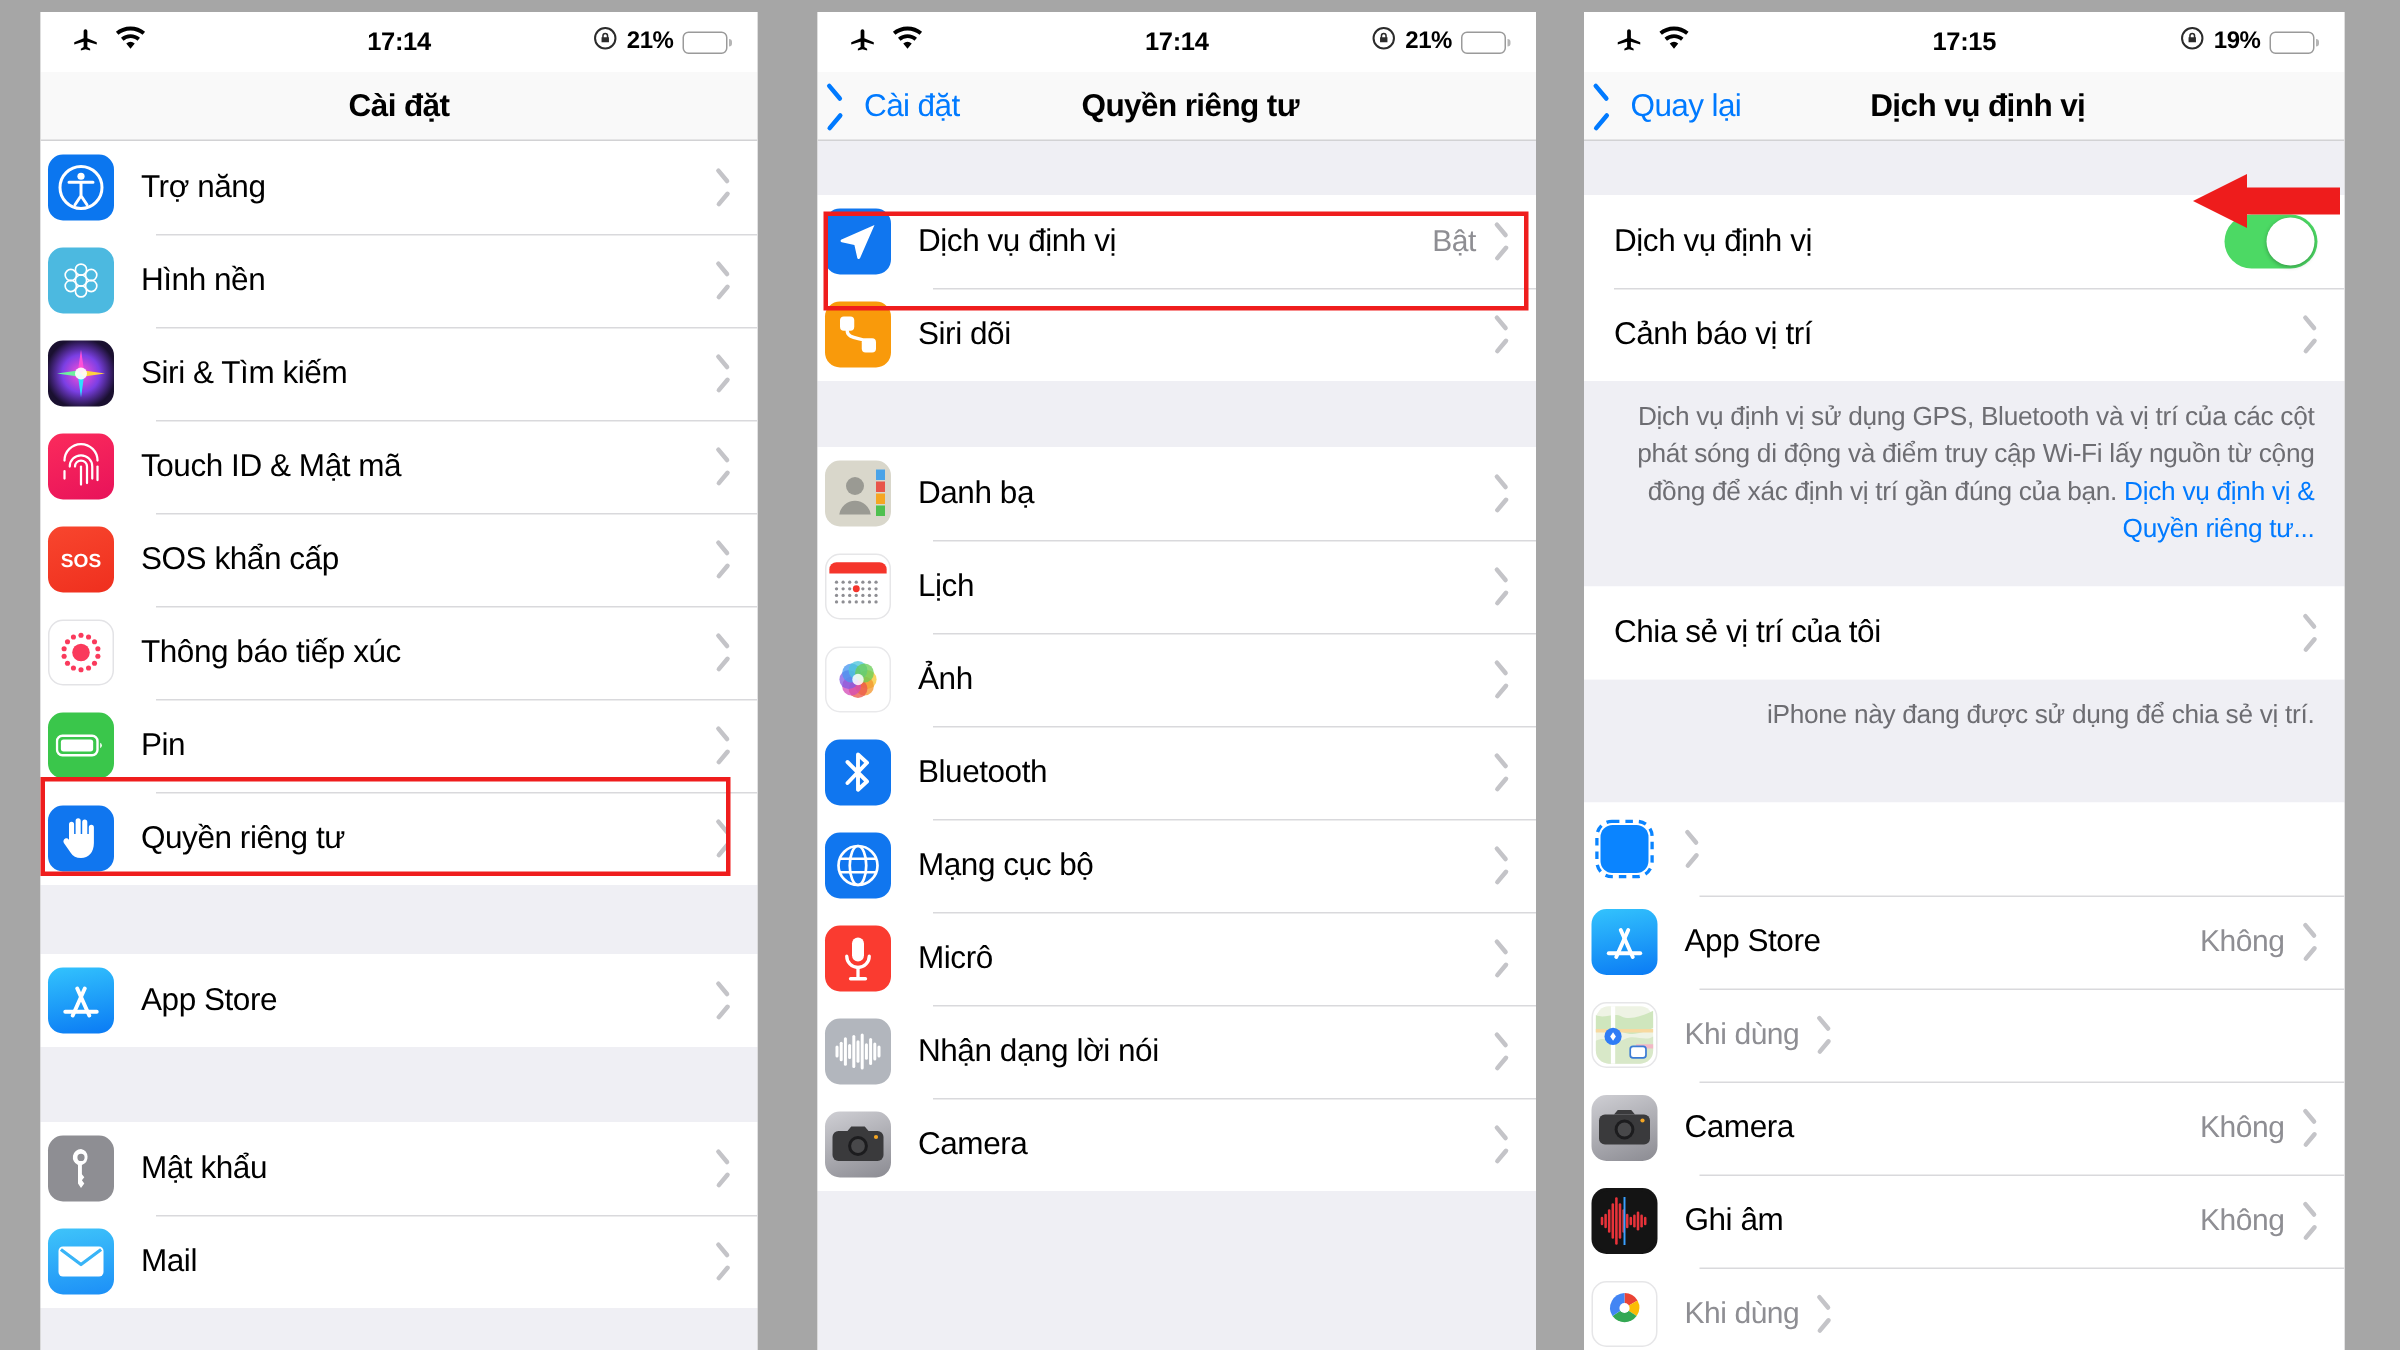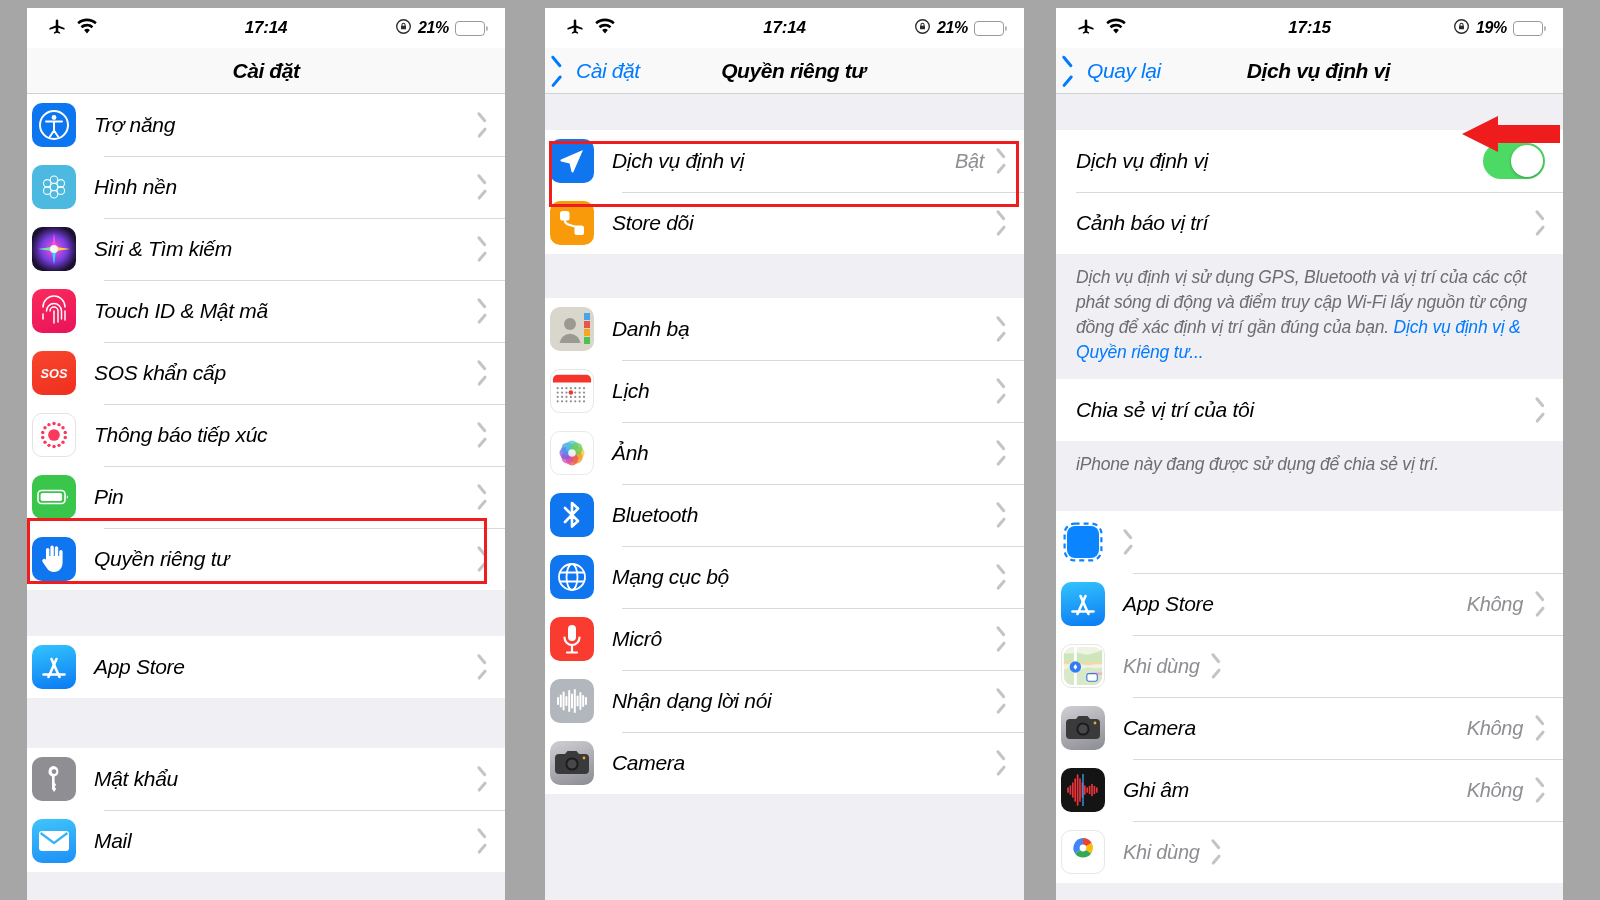--- a/index.html
+++ b/index.html
@@ -2,21 +2,21 @@
 <html><head>
 <meta charset="utf-8">
 <style>
   * { box-sizing: border-box; margin: 0; padding: 0; }
   html, body {
     width: 1600px; height: 900px;
     background: #a6a6a6;
     font-family: "Liberation Sans", "DejaVu Sans", sans-serif;
     overflow: hidden;
   }
-  .stage { position: relative; width: 1600px; height: 900px; font-style: italic; }
+  .stage { position: relative; width: 1600px; height: 900px; }
 
   .phone {
     position: absolute;
     top: 8px;
     background: #ffffff;
     overflow: hidden;
   }
   #panel1 { left: 27px;   width: 478px; height: 892px; }
   #panel2 { left: 545px;  width: 479px; height: 892px; }
   #panel3 { left: 1056px; width: 507px; height: 892px; }
@@ -107,22 +107,22 @@
     width: 10px; height: 18px; position: relative; margin-right: 18px; flex: 0 0 auto;
   }
   .chev::before, .chev::after {
     content: ""; position: absolute; right: 2px; width: 11.5px; height: 2.6px;
     background: #c4c4c8; border-radius: 2px;
   }
   .chev::before { top: 4px;  transform: rotate(50deg);  transform-origin: right center; }
   .chev::after  { top: 11px; transform: rotate(-50deg); transform-origin: right center; }
 
   .footnote {
-    background: #efeff4; padding: 11px 20px 14px 20px;
-    font-size: 17.5px; line-height: 25px; color: #6d6d72; letter-spacing: -0.2px;
+    background: #efeff4; padding: 11px 20px 26px 20px;
+    font-size: 17.5px; line-height: 25px; color: #6d6d72; letter-spacing: -0.2px; text-align: right;
   }
   .footnote a { color: #007aff; text-decoration: none; }
 
   
   .toggle {
     width: 62px; height: 36px; border-radius: 18px; background: #4cd964;
     position: relative; margin-right: 18px; flex: 0 0 auto;
   }
   .toggle .knob {
     position: absolute; top: 2px; right: 2px; width: 32px; height: 32px;
@@ -430,21 +430,21 @@
           <div class="row">
             <div class="icon ic-track">
               <div class="glyph">
                 <svg width="30" height="30" viewBox="0 0 30 30">
                   <rect x="3" y="3" width="9.5" height="9.5" rx="2.6" fill="#fff"></rect>
                   <rect x="17.5" y="17.5" width="9.5" height="9.5" rx="2.6" fill="#fff"></rect>
                   <path d="M7.8 12.5c0 7 14.4 3.5 14.4 10" fill="none" stroke="#fff" stroke-width="2.2" stroke-linecap="round"></path>
                 </svg>
               </div>
             </div>
-            <div class="label">Store dõi</div>
+            <div class="label">Siri dõi</div>
             <div class="chev"></div>
           </div>
         </div>
         <div class="gap" style="height: 44px;"></div>
         <div class="group">
           <div class="row">
             <div class="icon ic-contacts">
               <div class="glyph">
                 <svg width="44" height="44" viewBox="0 0 44 44">
                   <rect x="4" y="2" width="36" height="40" rx="5" fill="#d9d7cb"></rect>

